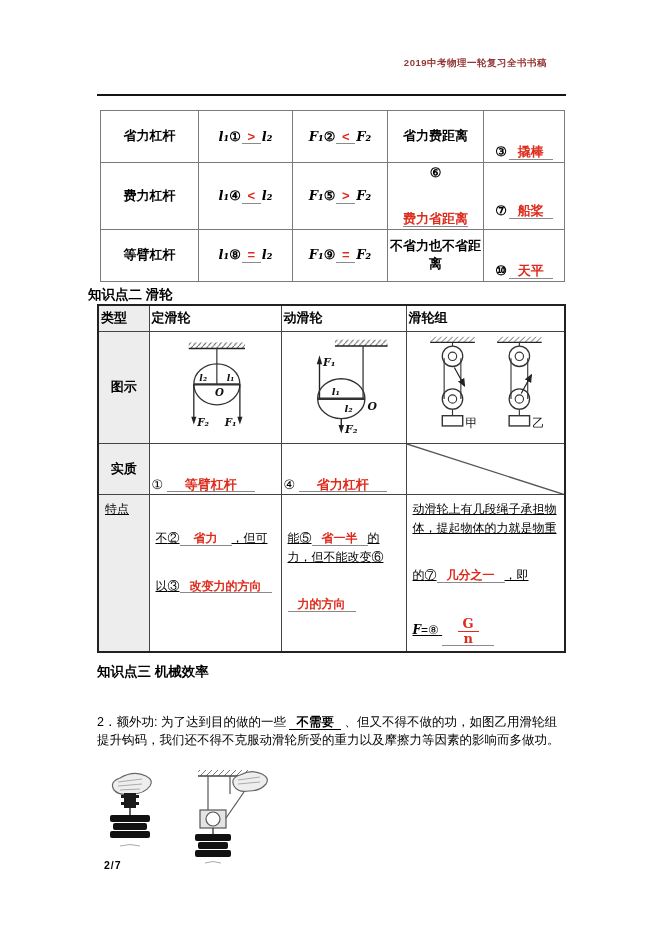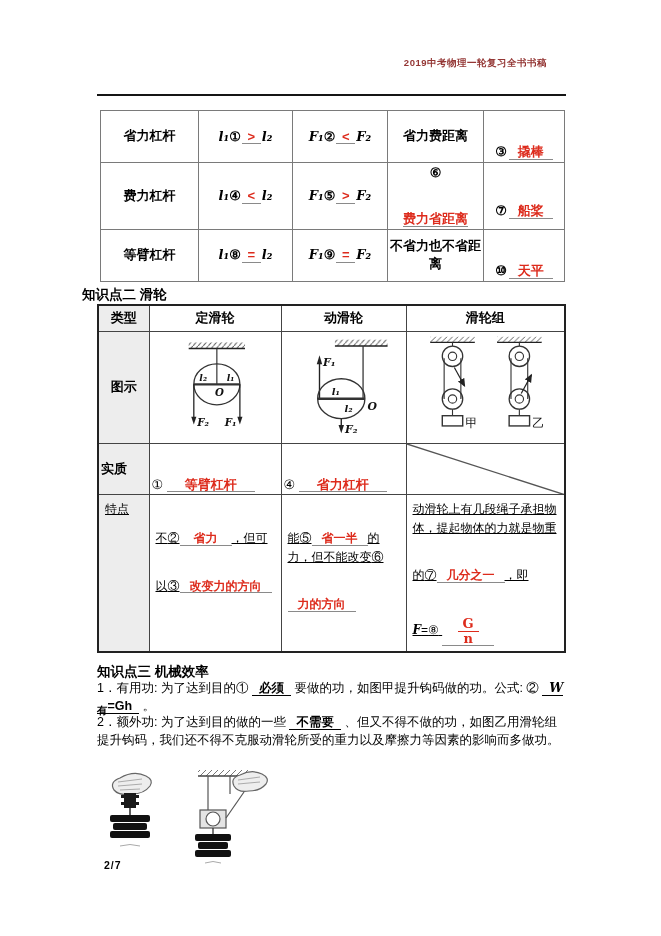--- a/index.html
+++ b/index.html
@@ -18,28 +18,28 @@
   .lever tr.r2 td { height:50px; }
   .lever tr.r3 td { height:44px; }
   .mi { font-family:"DejaVu Serif", serif; font-style:italic; font-weight:bold; font-size:13px; }
   .blank { display:inline-block; border-bottom:1.5px solid #8a8a8a; text-align:center; line-height:1.05;margin-top:32px; }
   .blank.sym { min-width:19px; margin:0 1px; }
   .blank.app { min-width:44px; margin-left:2px; }
   .red { color:#dd2b1c; font-weight:bold; }
   .pros-red div { line-height:1.2; }
 
   
-  .h-k2 { position:absolute; left:82px; top:286px; font-size:13.5px; font-weight:bold; }
+  .h-k2 { position:absolute; left:88px; top:286px; font-size:13.5px; font-weight:bold; }
   .h-k3 { position:absolute; left:97px; top:663px; font-size:13.5px; font-weight:bold; }
 
   
   table.pulley { position:absolute; left:97px; top:304px; width:467px; border-collapse:collapse; table-layout:fixed; font-size:13px; border:2px solid #222; }
   .pulley td { border:1px solid #444; vertical-align:middle; padding:2px; }
-  .pulley td.lab { background:#ededed; font-weight:bold; width:51px; }
-  .pulley tr.hd td { height:26px; text-align:center; font-weight:bold;margin-top:36px; }
+  .pulley td.lab { background:#ededed; font-weight:bold; text-align:center; width:51px; }
+  .pulley tr.hd td { height:26px; text-align:left; font-weight:bold;margin-top:36px; }
   .pulley tr.diagrams td { height:108px; text-align:center; }
   .pulley tr.essence td { height:30px; }
   .pulley tr.features td { height:127px; vertical-align:top; font-size:12px; font-weight:normal; line-height:1.55; padding:5px 6px; text-align:left;text-decoration:underline; }
   .ess { padding-left:8px; font-weight:normal; }
   .ess .blank { min-width:88px; }
   .feat .blank { min-width:52px; padding:0 10px; }
   td.diagcell { position:relative; }
   td.diagcell svg.diag { position:absolute; inset:0; width:100%; height:100%; }
 
   .frac { display:inline-flex; flex-direction:column; align-items:center; vertical-align:middle; line-height:1.05; font-weight:bold; }
@@ -245,27 +245,20 @@
       </td>
     </tr>
   </tbody>
     </table>
 
   <div class="note">
   </div>
 
   <div class="h-k3">知识点三 机械效率</div>
 
-  <div class="txtblock item1">
-    <span>1．有用功: 为了达到目的①</span>
-    <span class="fill">必须</span>
-    <span>要做的功，如图甲提升钩码做的功。公式: ②</span>
-    <span class="fill"><span class="wf">W</span><sub>有</sub><span>=Gh</span></span>
-    <span>。</span>
-  </div>
 
   <div class="txtblock item2">
     <span>2．额外功: 为了达到目的做的一些</span>
     <span class="fill">不需要</span>
     <span>、但又不得不做的功，如图乙用滑轮组提升钩码，我们还不得不克服动滑轮所受的重力以及摩擦力等因素的影响而多做功。</span>
   </div>
 
   <div class="figures">
     <svg width="58" height="86" viewBox="0 0 58 86">
       <path d="M14 22 Q9 14 20 10 Q34 2 46 8 Q54 12 50 18 Q44 26 32 26 Q19 28 14 22 Z" fill="#eee" stroke="#666" stroke-width="1.2"></path>

